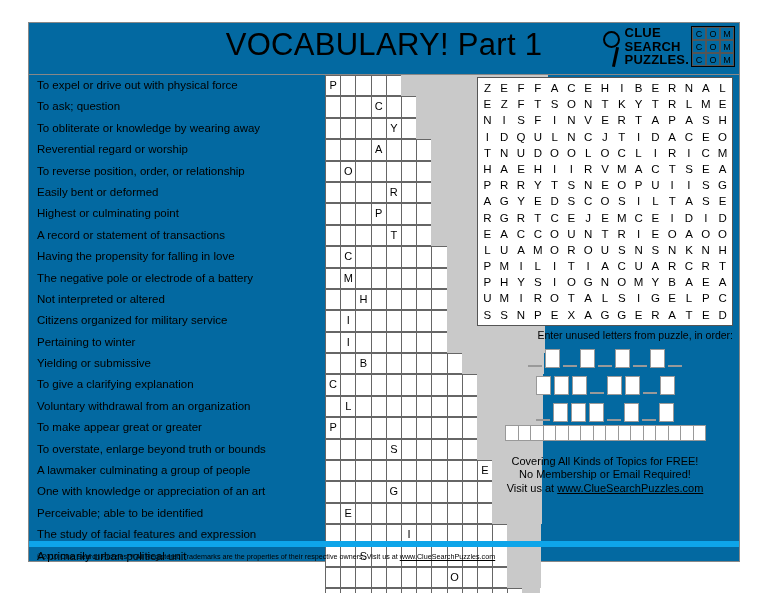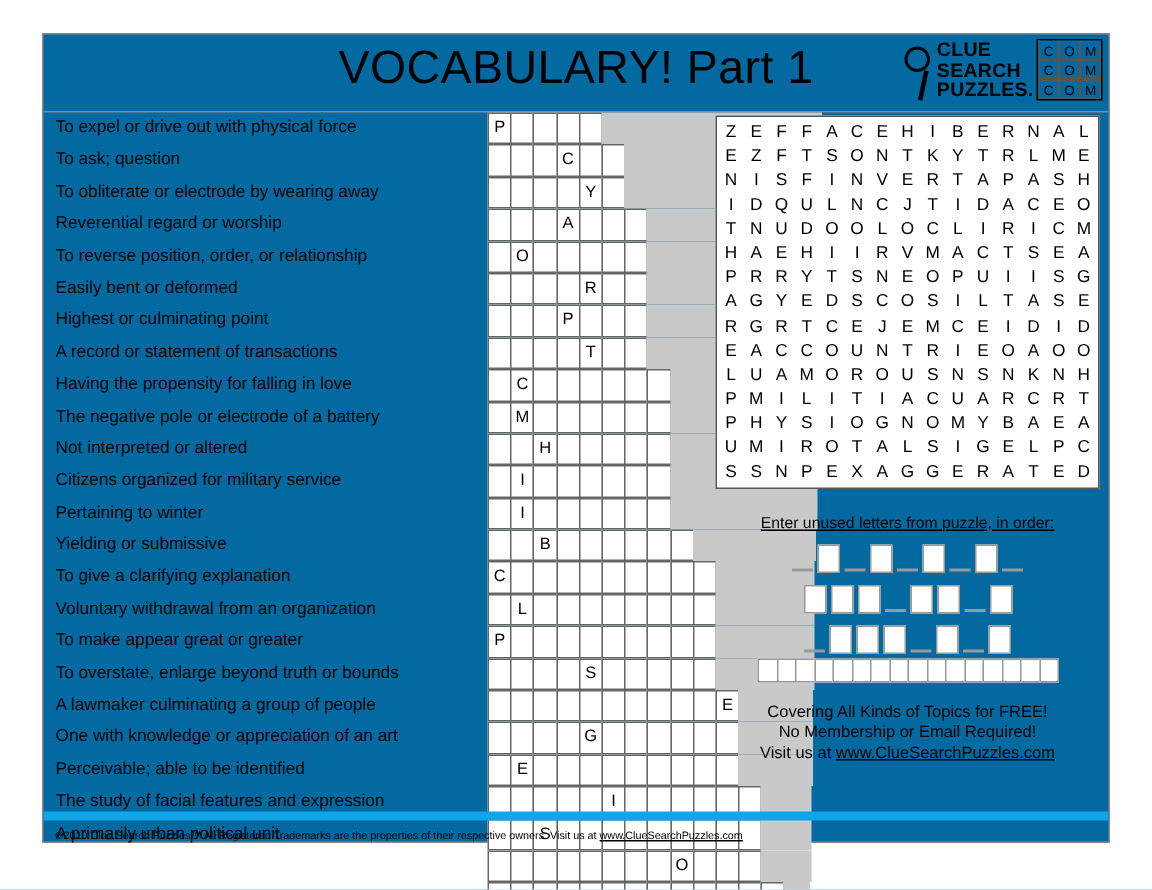--- a/index.html
+++ b/index.html
@@ -172,24 +172,23 @@
     justify-content: space-between;
     height: 16.2px;
   }
   .ws-cell {
     flex: 1 1 0;
     text-align: center;
     font-size: 11.5px;
     line-height: 16.2px;
   }
   .ws-instr {
-    text-align: center;
+    text-align: right;
     font-size: 10.5px;
-    margin-top: 17px;
-    text-decoration: underline;
+    margin-top: 3px;
   }
   .slot-row {
     display: flex;
     justify-content: center;
     align-items: flex-end;
     height: 27px;
     gap: 3px;
   }
   .slot-box {
     width: 15px;
@@ -279,21 +278,21 @@
           <div class="logo-slash"></div>
         </div>
       </div>
     </div>
 
     <div class="body-area">
 
       <div class="clues" id="clue-list">
           <div class="clue">To expel or drive out with physical force</div>
           <div class="clue">To ask; question</div>
-          <div class="clue">To obliterate or electrode by wearing away</div>
+          <div class="clue">To obliterate or knowledge by wearing away</div>
           <div class="clue">Reverential regard or worship</div>
           <div class="clue">To reverse position, order, or relationship</div>
           <div class="clue">Easily bent or deformed</div>
           <div class="clue">Highest or culminating point</div>
           <div class="clue">A record or statement of transactions</div>
           <div class="clue">Having the propensity for falling in love</div>
           <div class="clue">The negative pole or electrode of a battery</div>
           <div class="clue">Not interpreted or altered</div>
           <div class="clue">Citizens organized for military service</div>
           <div class="clue">Pertaining to winter</div>

